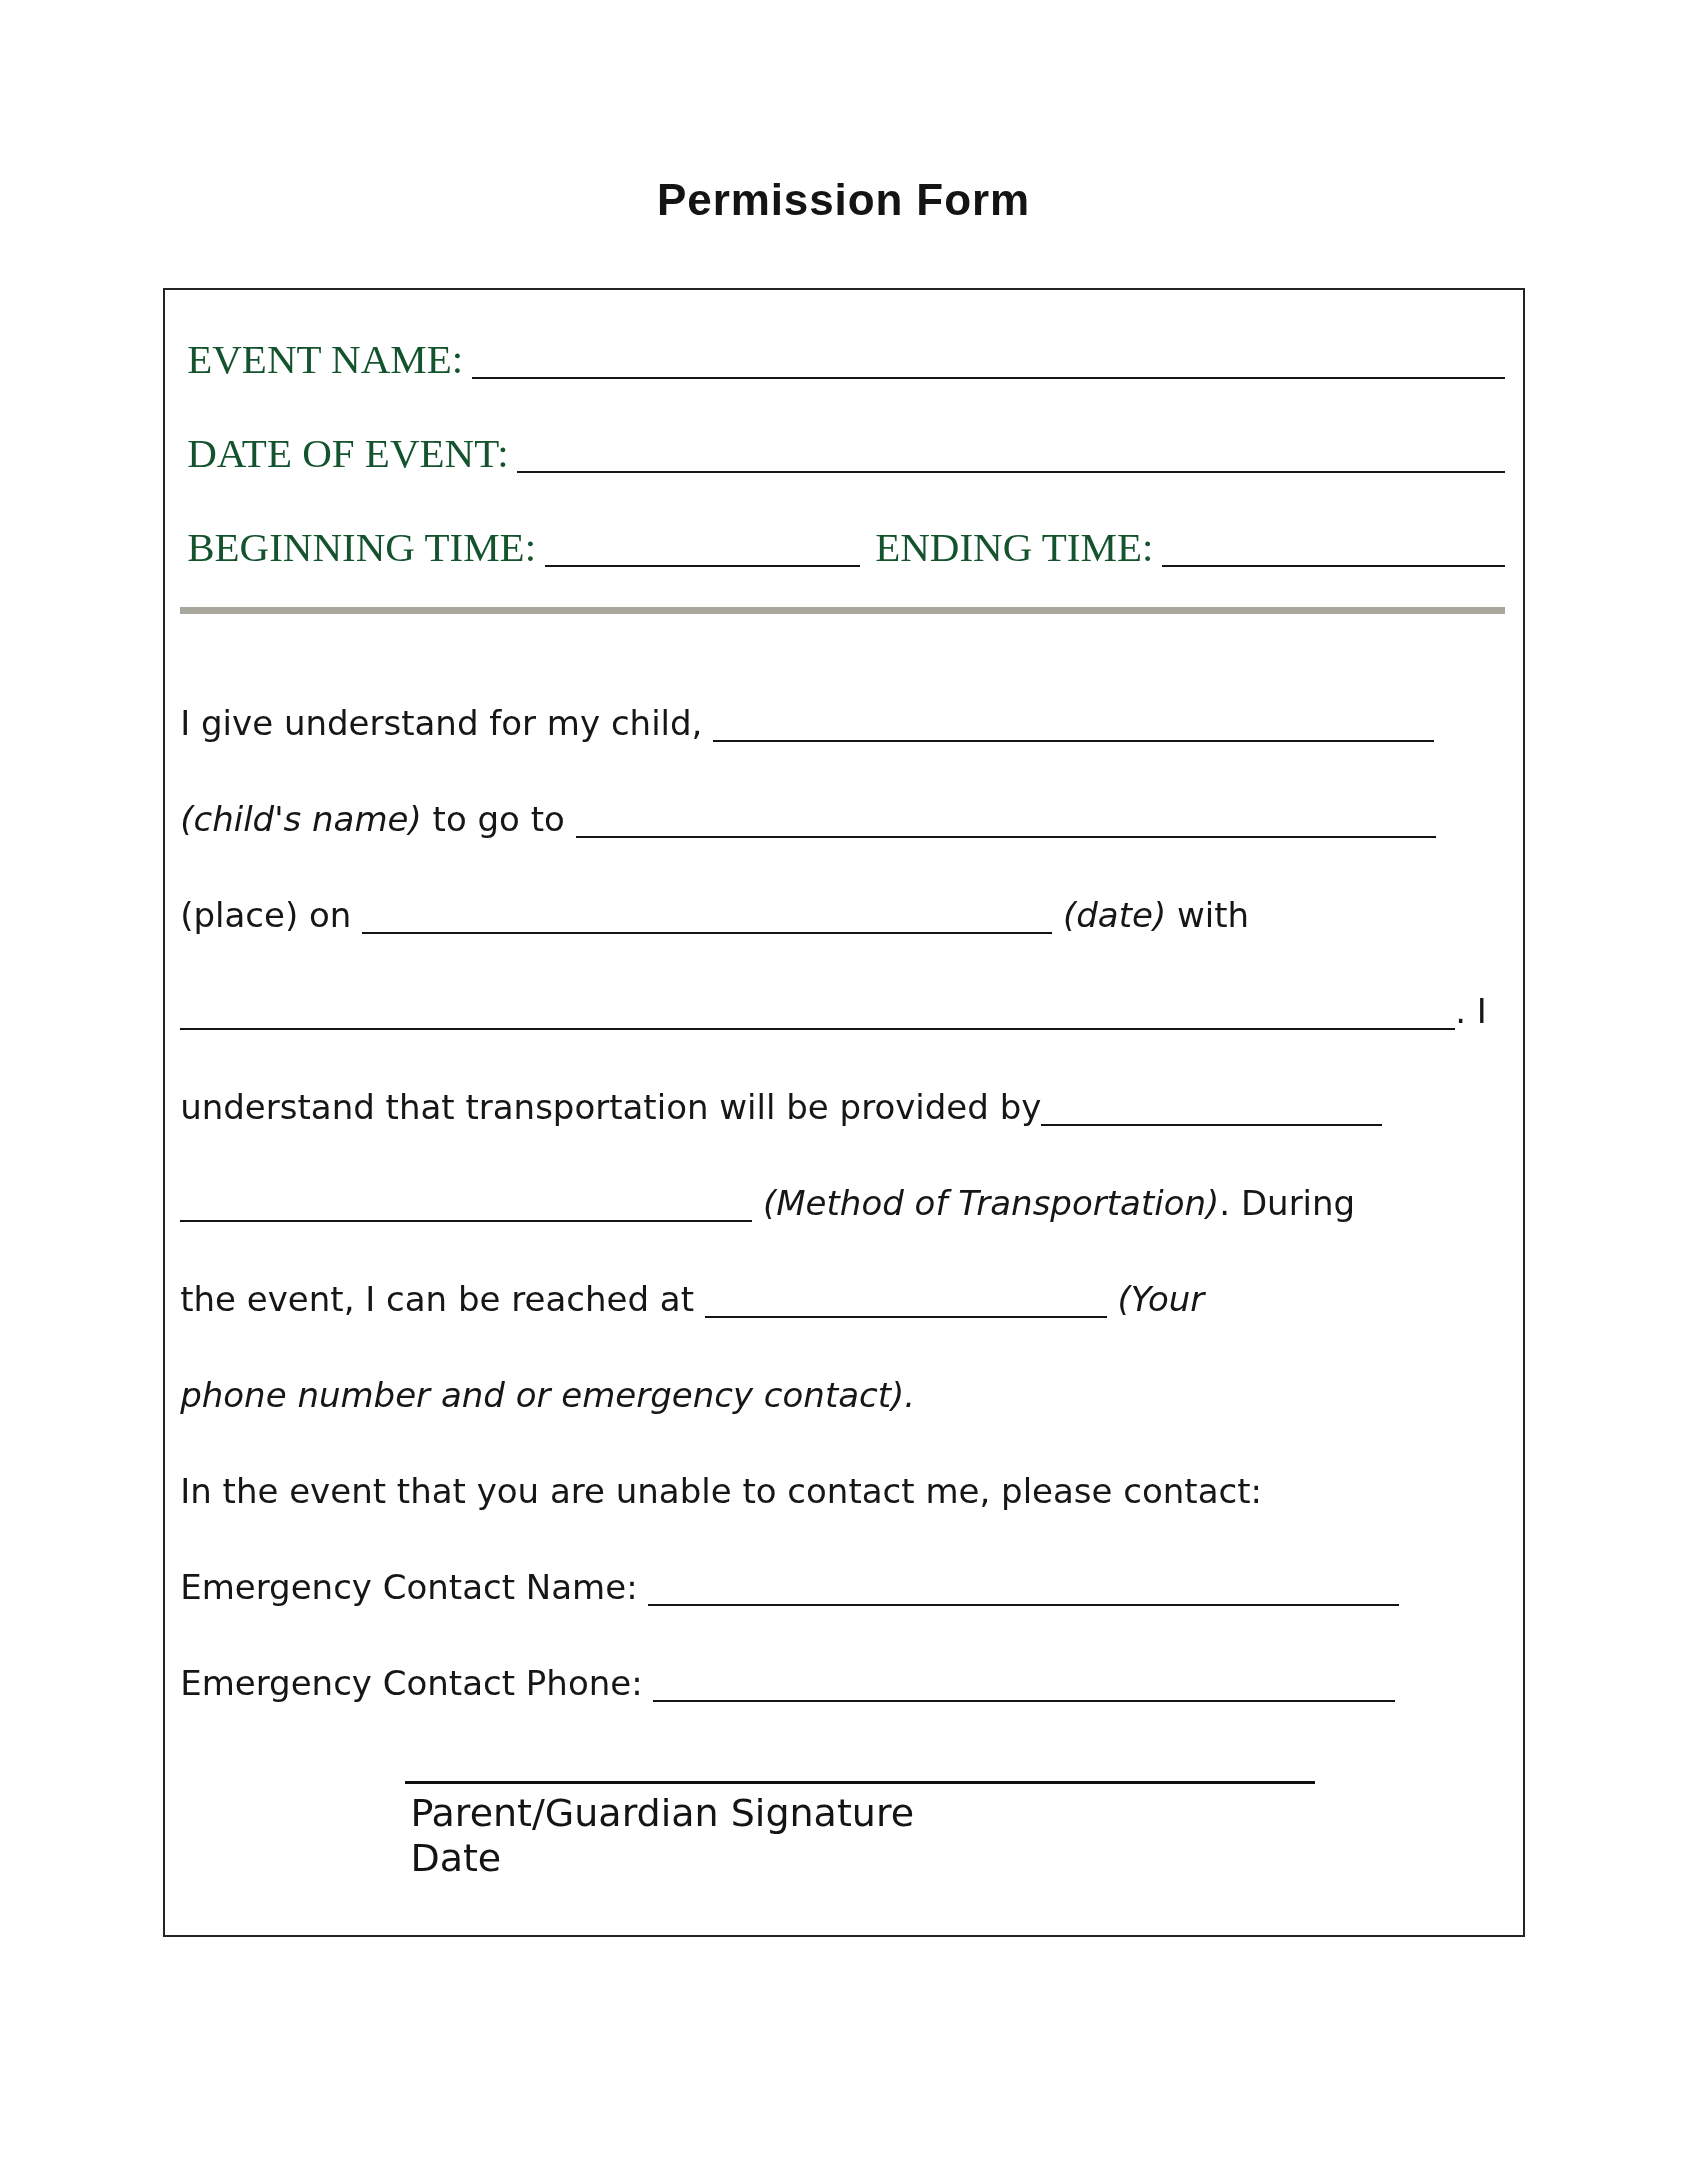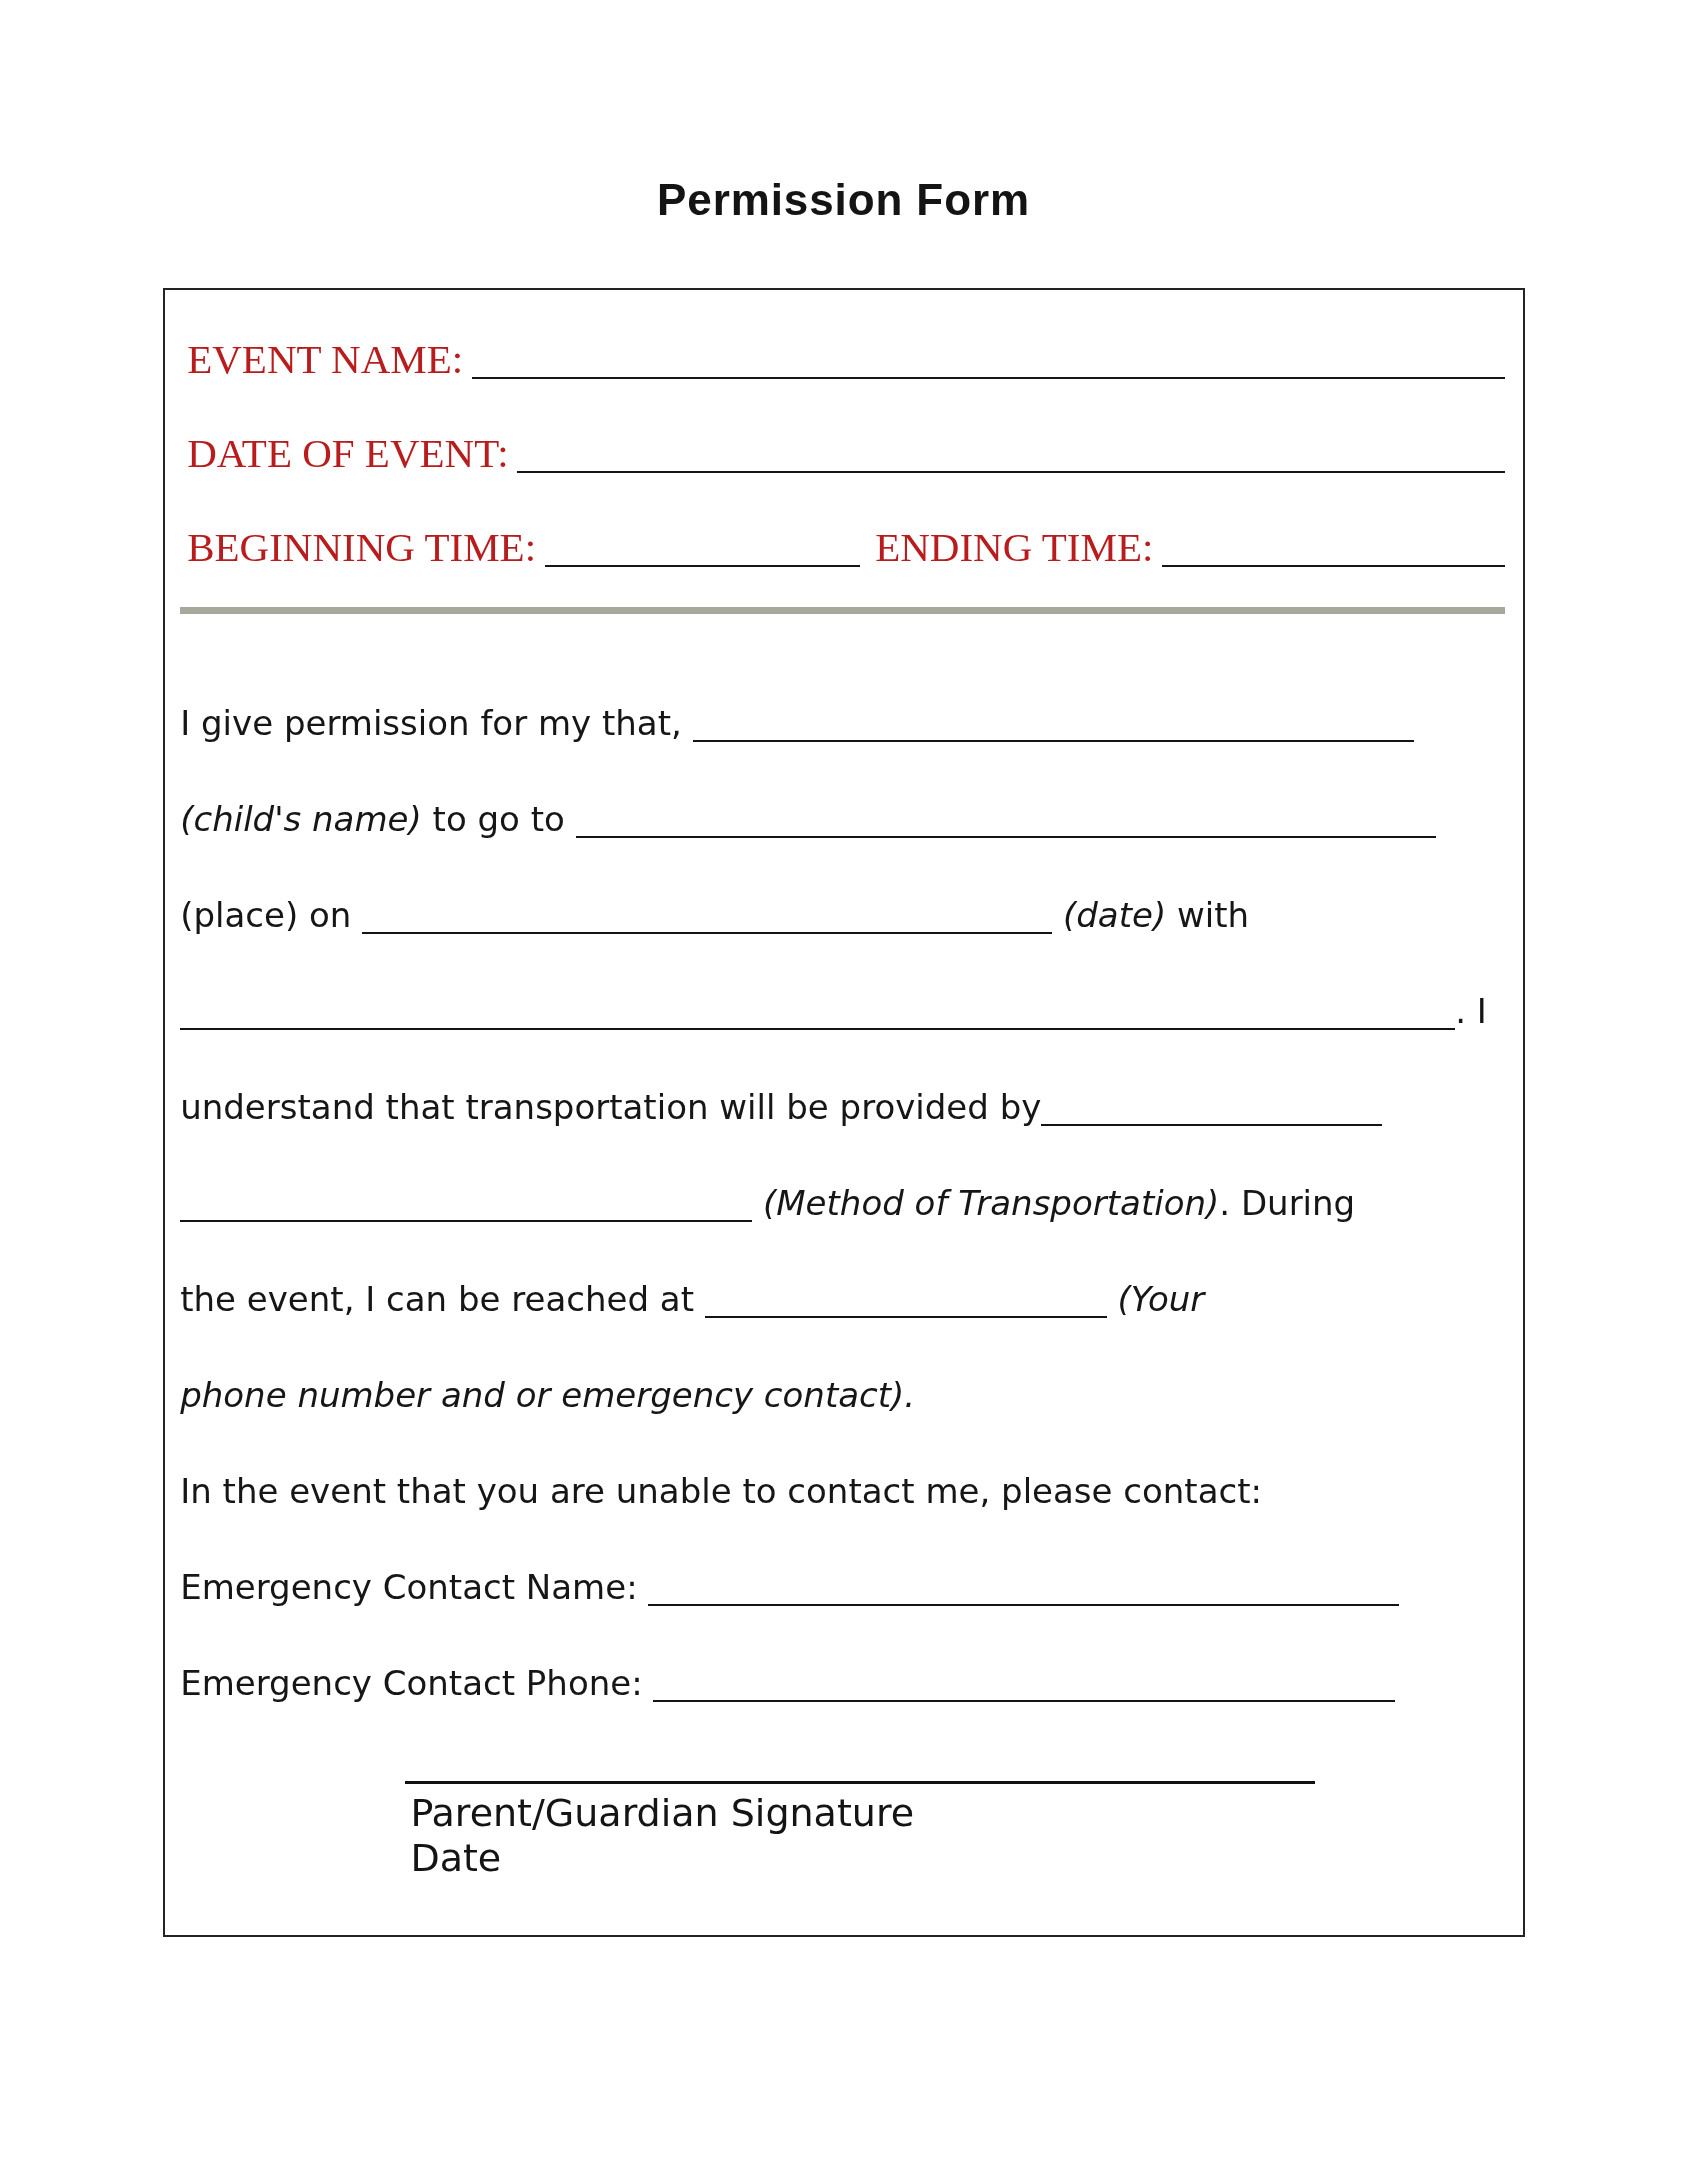--- a/index.html
+++ b/index.html
@@ -29,21 +29,21 @@
     overflow:hidden;
   }
   
   .hrow{
     display:flex;
     align-items:flex-end;
     padding-left:7px;
     font-family:"Liberation Serif","DejaVu Serif",serif;
     font-size:41px;
     line-height:49px;
-    color:#b91c1c;
+    color:#14532d;
     white-space:nowrap;
   }
   .hrow + .hrow{margin-top:45px;}
   .hlabel{flex:none;}
   .hblank{
     border-bottom:2.6px solid #161616;
     margin:0 0 5.2px 8.7px;
     height:35px;
   }
   .grow{flex:1;}
@@ -118,21 +118,21 @@
     <div class="hrow">
       <span class="hlabel">BEGINNING TIME:</span>
       <span class="hblank bt"></span>
       <span class="hlabel gap-label">ENDING TIME:</span>
       <span class="hblank et"></span>
     </div>
 
     <div class="divider"></div>
 
     <div class="bline">
-      <span>I give permission for my that,</span>
+      <span>I give understand for my child,</span>
       <span class="blank b1"></span>
     </div>
 
     <div class="bline">
       <span class="i">(child's name)</span>
       <span>to go to</span>
       <span class="blank b2"></span>
     </div>
 
     <div class="bline">

